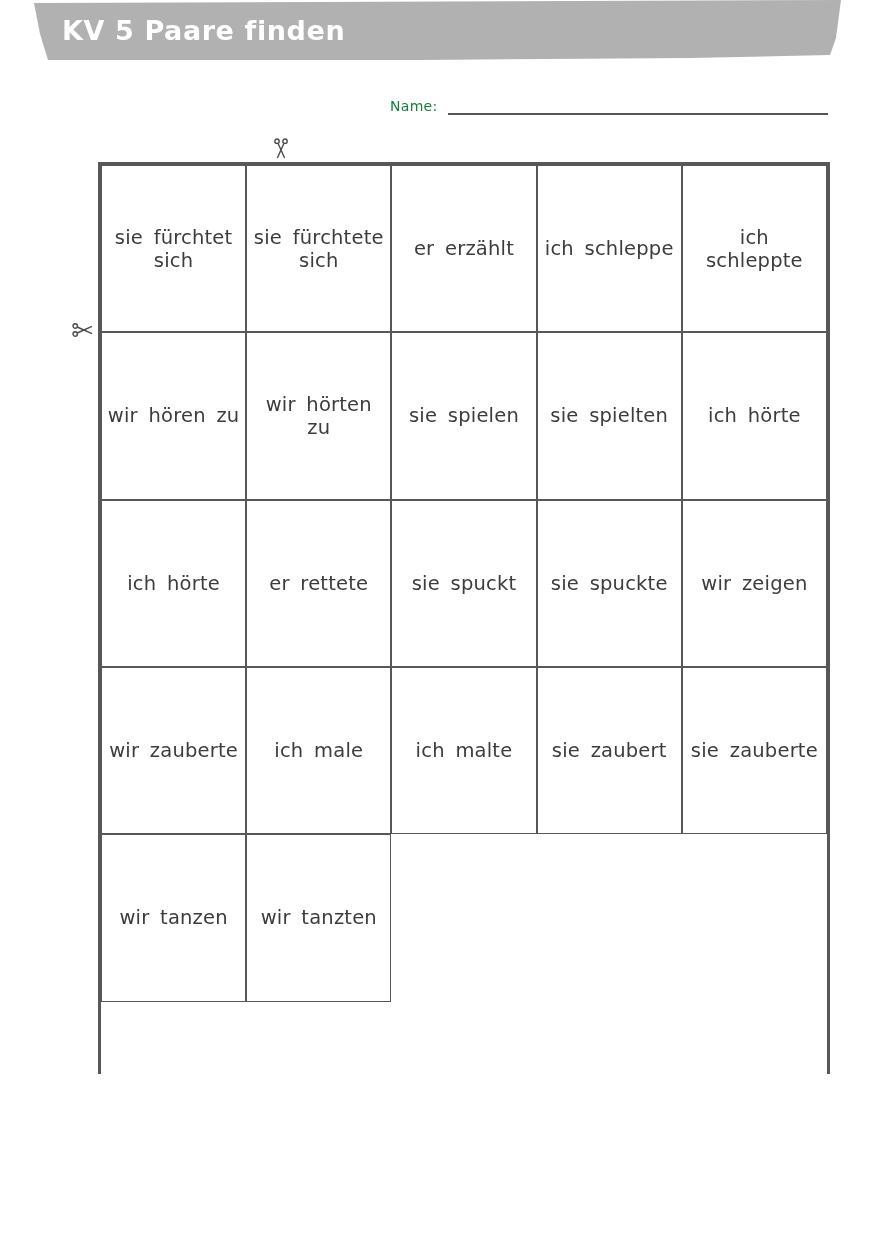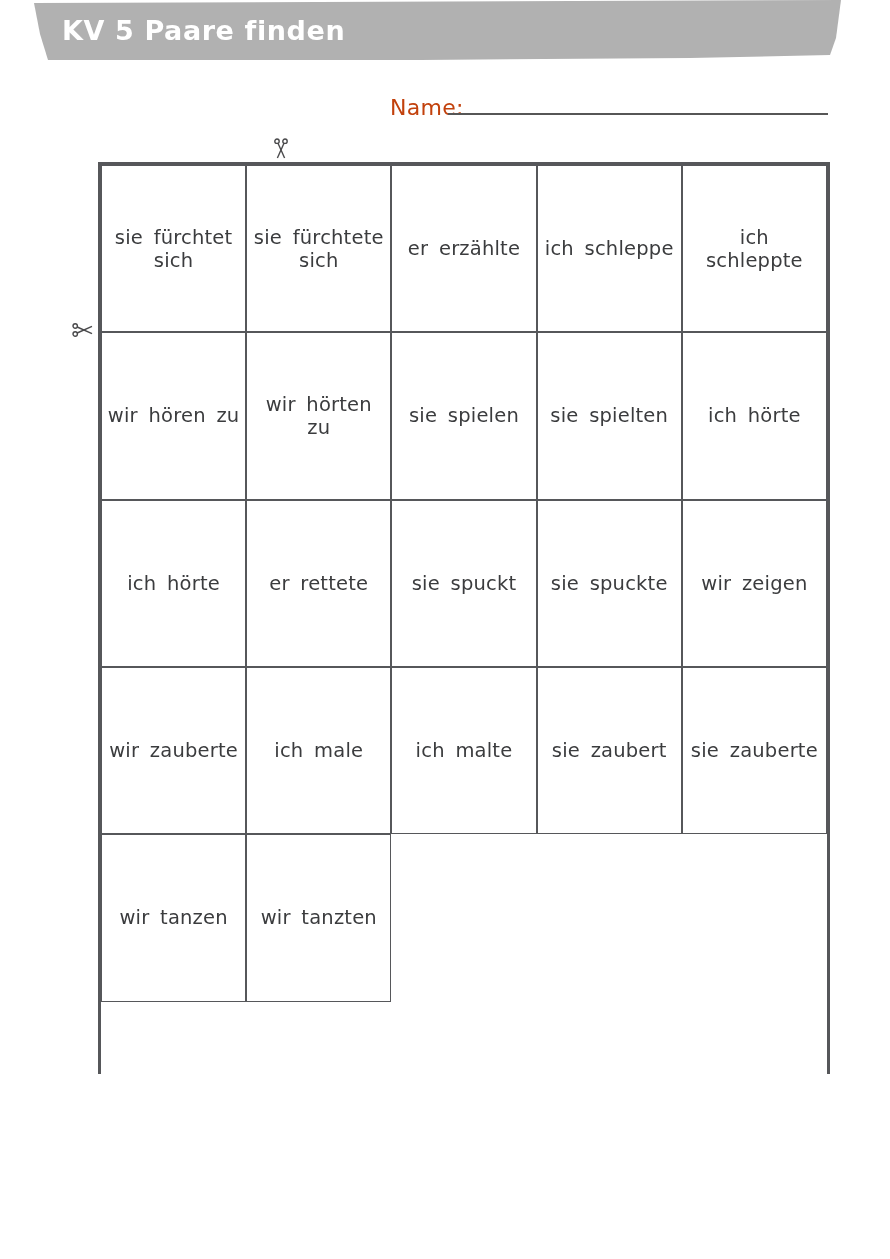--- a/index.html
+++ b/index.html
@@ -19,21 +19,21 @@
   }
   .banner-title{
     position:absolute;left:62px;top:15px;
     color:#ffffff;font-size:27px;font-weight:bold;letter-spacing:0.6px;
     white-space:nowrap;
   }
 
   
   .name-row{position:absolute;left:390px;top:95px;height:28px;}
   .name-label{
-    display:inline-block;color:#c2410c;font-size:22px;letter-spacing:0.3px;
+    display:inline-block;color:#15803d;font-size:14px;letter-spacing:0.3px;
     vertical-align:bottom;
   }
   .name-line{
     position:absolute;left:58px;top:18px;width:380px;height:0;
     border-bottom:2.5px solid #565656;
   }
 
   
   .scissors{position:absolute;color:#4a4a4c;}
   .scissors-top{left:272px;top:138px;width:18px;height:22px;}
@@ -105,21 +105,21 @@
       <circle cx="3.2" cy="5" r="2.2"></circle>
       <circle cx="3.2" cy="13" r="2.2"></circle>
       <line x1="5.2" y1="6" x2="20" y2="12.6"></line>
       <line x1="5.2" y1="12" x2="20" y2="5.4"></line>
     </svg>
   </div>
 
   <div class="grid">
     <div class="cell">sie fürchtet sich</div>
     <div class="cell">sie fürchtete sich</div>
-    <div class="cell">er erzählte</div>
+    <div class="cell">er erzählt</div>
     <div class="cell">ich schleppe</div>
     <div class="cell">ich schleppte</div>
     <div class="cell">wir hören zu</div>
     <div class="cell">wir hörten zu</div>
     <div class="cell">sie spielen</div>
     <div class="cell">sie spielten</div>
     <div class="cell">ich hörte</div>
     <div class="cell">ich hörte</div>
     <div class="cell">er rettete</div>
     <div class="cell">sie spuckt</div>

